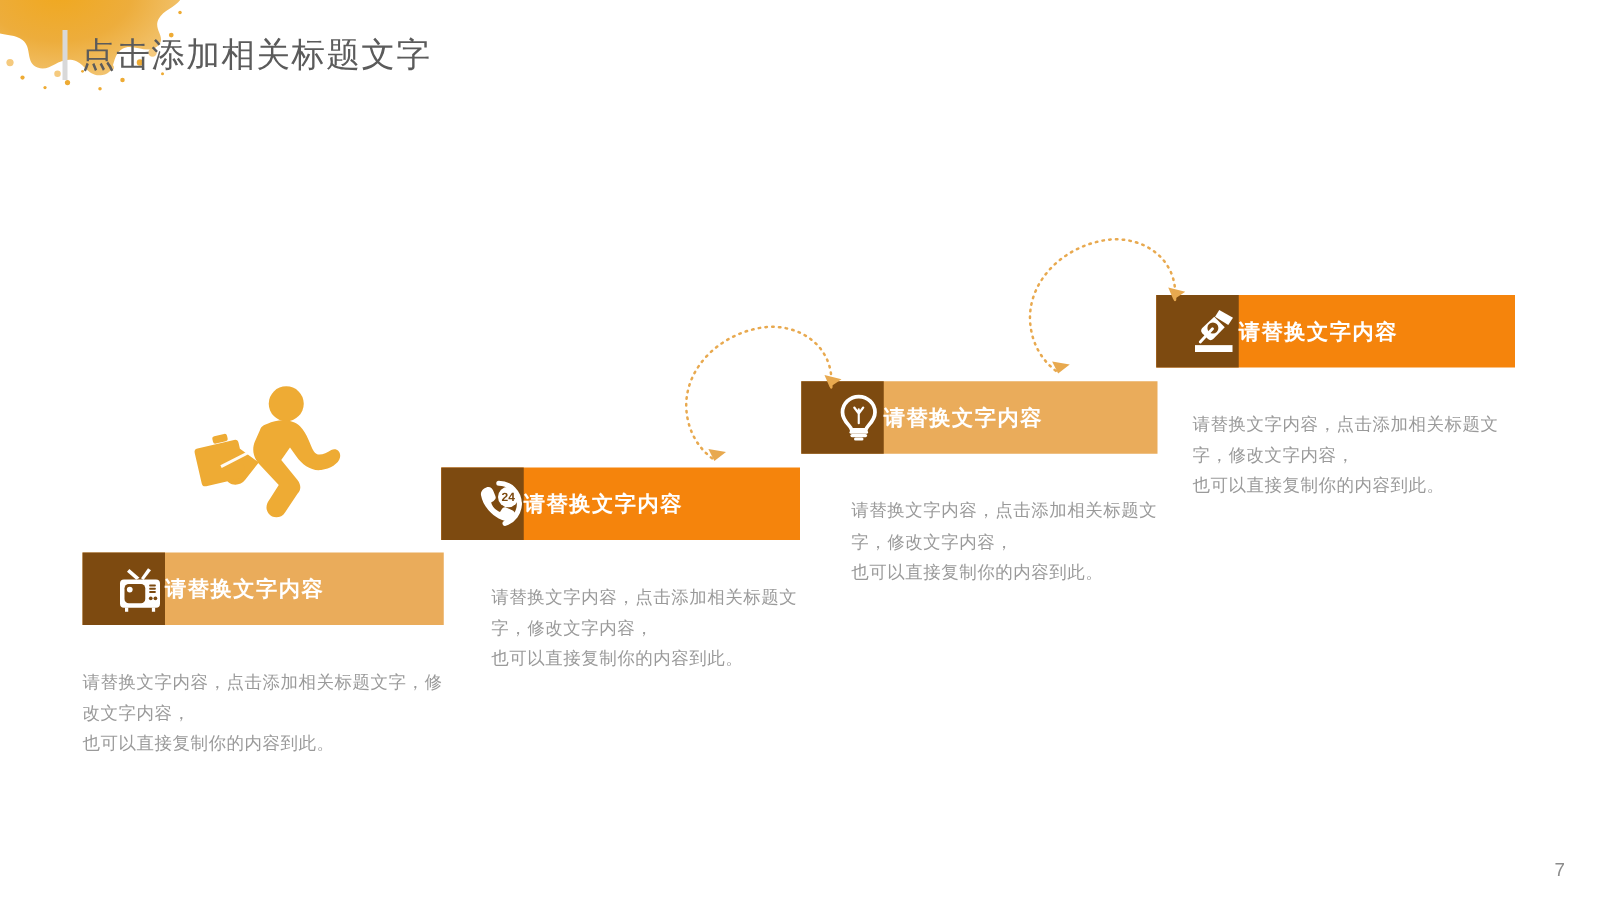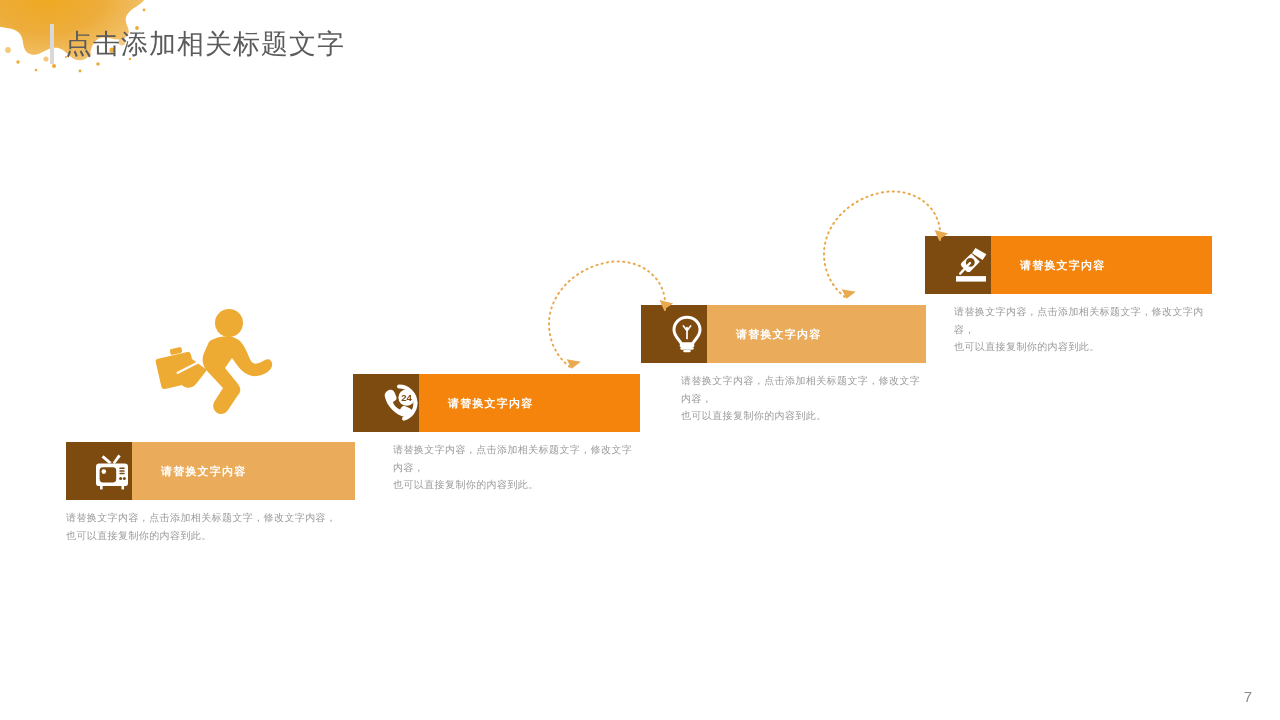--- a/index.html
+++ b/index.html
@@ -75,31 +75,30 @@
     background: #7d4a10;
     display: flex;
     align-items: center;
     justify-content: flex-end;
   }
   .step-icon svg { display: block; }
   .step-title {
     flex: 1;
     display: flex;
     align-items: center;
-    padding-left: 29px;
-    font-size: 11px;
+    font-size: 17px;
     font-weight: bold;
     color: #ffffff;
     letter-spacing: 1.2px;
     white-space: nowrap;
   }
   .step-body {
-    margin-top: 9px;
+    margin-top: 33px;
     margin-left: 0;
-    font-size: 10px;
+    font-size: 14px;
     line-height: 1.75;
     color: #9a9a9a;
     letter-spacing: 0.4px;
     white-space: pre-line;
   }
 
   
   .bar-tan   { background: #eaac5b; }
   .bar-orange{ background: #f5840c; }
 

